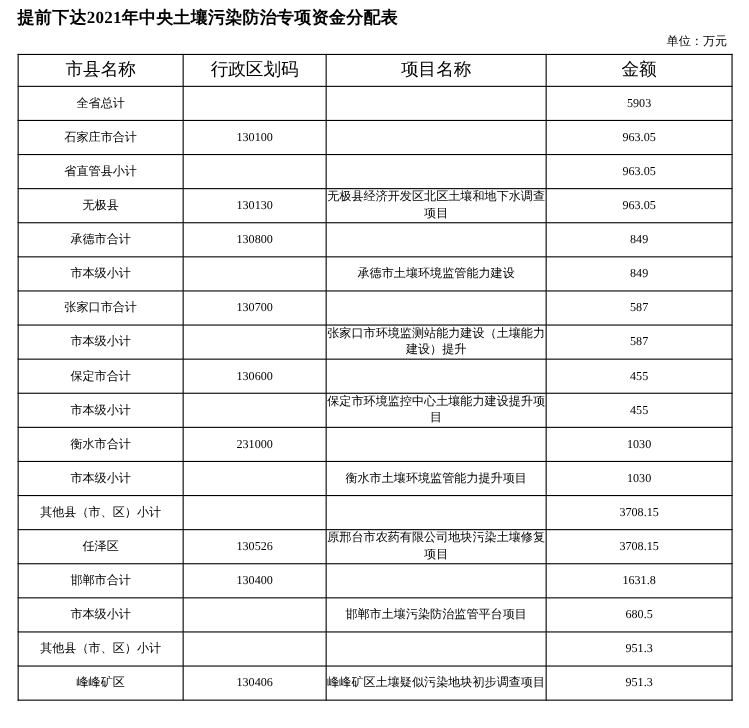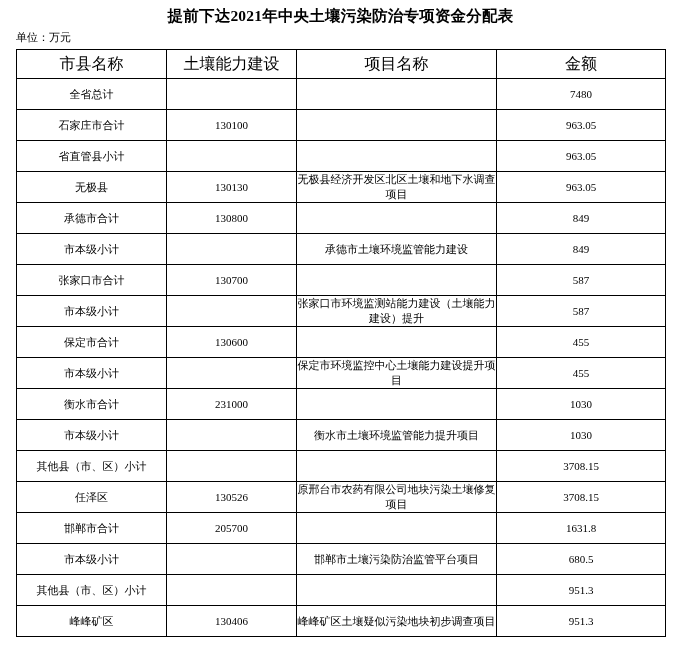--- a/index.html
+++ b/index.html
@@ -15,30 +15,30 @@
     overflow: hidden;
   }
   .page {
     width: 681px;
     height: 662px;
     position: relative;
     box-sizing: border-box;
     padding: 0 16px;
   }
   .doc-title {
-    text-align: center;
+    text-align: left;
     font-size: 15.5px;
     font-weight: bold;
     letter-spacing: 0.2px;
     padding-top: 6px;
     padding-bottom: 3px;
     font-family: "Liberation Serif", "DejaVu Serif", serif;
   }
   .unit-line {
-    text-align: left;
+    text-align: right;
     font-size: 11px;
     padding-right: 4px;
     padding-bottom: 4px;
     font-family: "Liberation Serif", "DejaVu Serif", serif;
   }
   table.fund-table {
     width: 649px;
     border-collapse: collapse;
     table-layout: fixed;
     font-size: 11px;
@@ -89,31 +89,31 @@
   <table class="fund-table">
     <colgroup>
       <col class="c1">
         <col class="c2">
         <col class="c3">
         <col class="c4">
     </colgroup>
     <thead>
       <tr>
         <th>市县名称</th>
-        <th>土壤能力建设</th>
+        <th>行政区划码</th>
         <th>项目名称</th>
         <th>金额</th>
       </tr>
     </thead>
     <tbody>
         <tr>
           <td class="lv0 bold">全省总计</td>
           <td></td>
           <td class="proj"></td>
-          <td class="amt bold">7480</td>
+          <td class="amt bold">5903</td>
         </tr>
         <tr>
           <td class="lv0 bold">石家庄市合计</td>
           <td>130100</td>
           <td class="proj"></td>
           <td class="amt bold">963.05</td>
         </tr>
         <tr>
           <td class="lv0">省直管县小计</td>
           <td></td>
@@ -181,21 +181,21 @@
           <td class="amt">3708.15</td>
         </tr>
         <tr>
           <td class="lv2">任泽区</td>
           <td>130526</td>
           <td class="proj">原邢台市农药有限公司地块污染土壤修复项目</td>
           <td class="amt">3708.15</td>
         </tr>
         <tr>
           <td class="lv0 bold">邯郸市合计</td>
-          <td>205700</td>
+          <td>130400</td>
           <td class="proj"></td>
           <td class="amt bold">1631.8</td>
         </tr>
         <tr>
           <td class="lv1">市本级小计</td>
           <td></td>
           <td class="proj">邯郸市土壤污染防治监管平台项目</td>
           <td class="amt">680.5</td>
         </tr>
         <tr>

